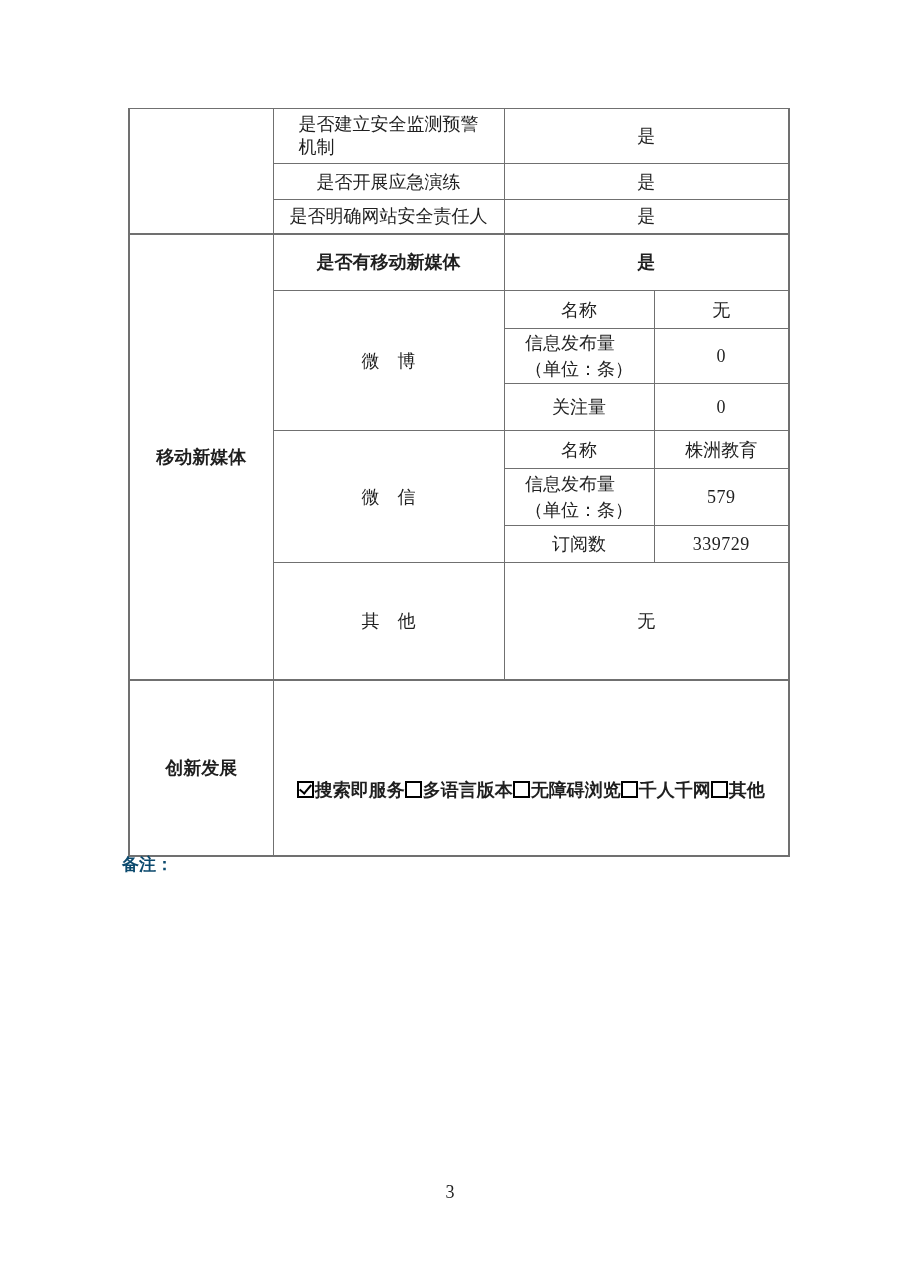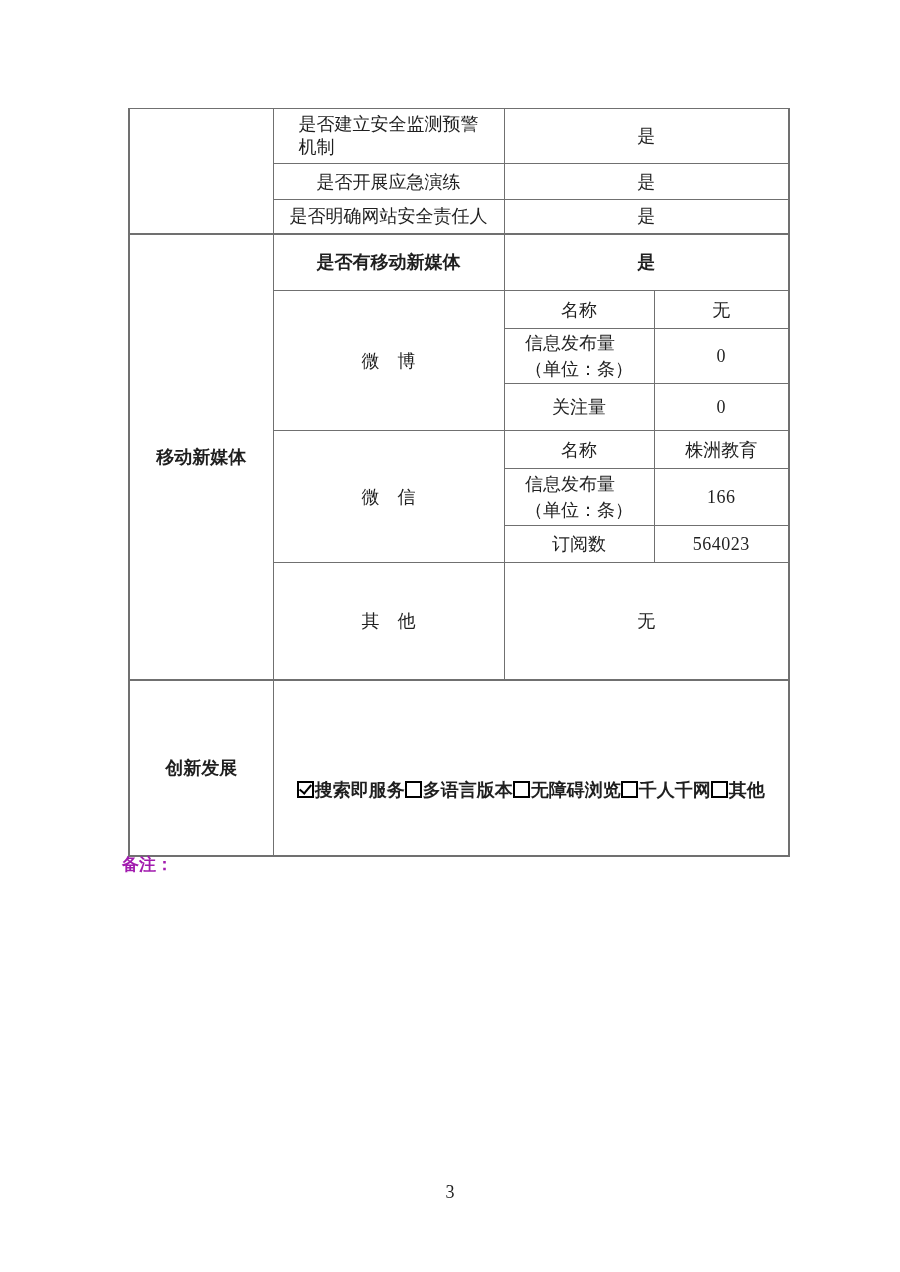--- a/index.html
+++ b/index.html
@@ -41,21 +41,21 @@
   }
   .cb.checked::after{
     content:"";position:absolute;left:3.5px;top:-1px;width:5px;height:10px;
     border:solid #000;border-width:0 2.5px 2.5px 0;transform:rotate(40deg);
   }
 
   
   .notes{
     position:absolute;left:122px;top:853px;
     font-family:"Liberation Sans", sans-serif;font-weight:bold;
-    font-size:17px;color:#a21caf;
+    font-size:17px;color:#0c4a6e;
   }
   .pageno{
     position:absolute;left:0;top:1182px;width:900px;text-align:center;
     font-size:18px;color:#1f1f1f;
   }
 </style>
 </head>
 <body>
 
 <div class="page">
@@ -116,25 +116,25 @@
       <td>名称</td>
       <td>株洲教育</td>
     </tr>
     <tr style="height:57px">
       <td>
         <span class="two-line">
           <div>信息发布量</div>
           <div>（单位：条）</div>
         </span>
       </td>
-      <td class="num">166</td>
+      <td class="num">579</td>
     </tr>
     <tr style="height:37px">
       <td>订阅数</td>
-      <td class="num">564023</td>
+      <td class="num">339729</td>
     </tr>
     <tr style="height:117px">
       <td>其　他</td>
       <td colspan="2">无</td>
     </tr>
 
     <tr class="sect" style="height:176px">
       <td>创新发展</td>
       <td colspan="3" class="innov-val">
         <div class="innov-line">

